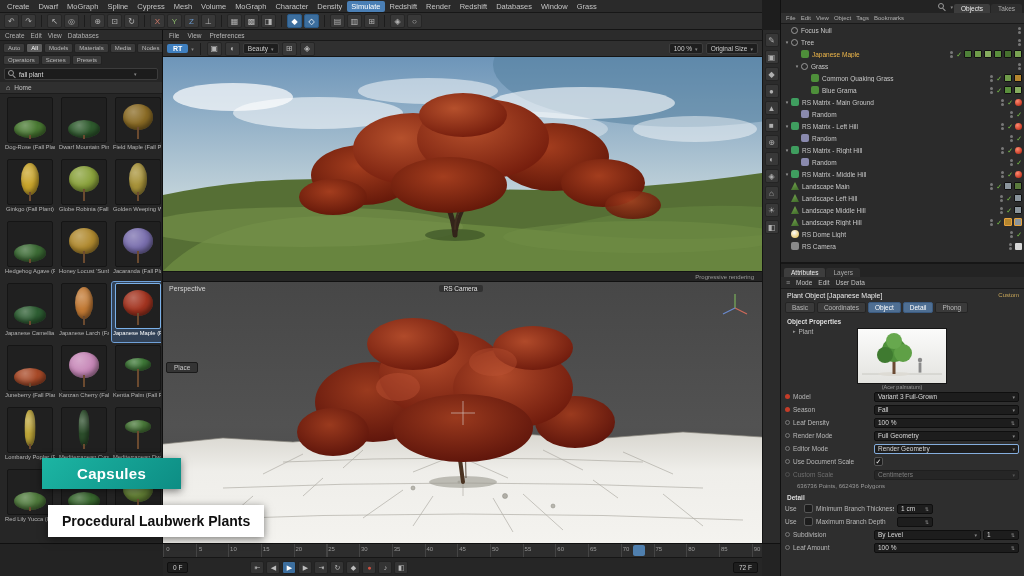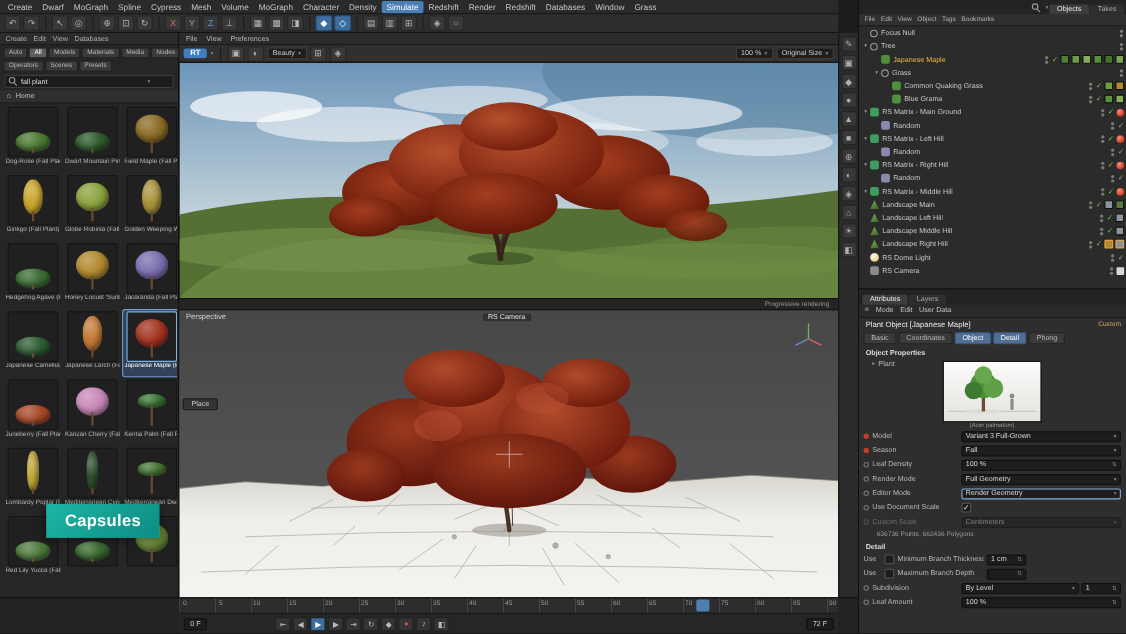--- a/index.html
+++ b/index.html
@@ -117,21 +117,21 @@
 #bottomstrip{position:absolute;left:0;top:543px;width:780px;height:33px;background:#232323;border-top:1px solid #101010;}
 #ruler{position:absolute;left:163px;top:0;width:599px;height:14px;background:#2d2d2d;border-bottom:1px solid #161616;background-image:repeating-linear-gradient(90deg,#444 0,#444 1px,transparent 1px,transparent 32.7px);}
 .rnum{position:absolute;top:2px;font-size:6px;color:#9a9a9a;transform:translateX(-50%);}
 .playhead{position:absolute;top:1px;width:12px;height:11px;background:#4f7fae;border-radius:2px;}
 #transport{position:absolute;left:163px;top:14px;width:599px;height:19px;display:flex;align-items:center;gap:2px;padding:0 4px;background:#262626;}
 .tfld{background:#1d1d1d;border:1px solid #0f0f0f;border-radius:2px;font-size:6.5px;color:#d0d0d0;padding:1px 5px;flex:none;}
 .tpi{width:14px;height:13px;background:#343434;border:1px solid #222;border-radius:2px;color:#bbb;font-size:7px;display:flex;align-items:center;justify-content:center;flex:none;}
 .tpi.hl{background:#3c6e9e;color:#fff;}
 .tpi.rec{color:#d05040;}
 
-#cap-badge{position:absolute;left:42px;top:458px;background:linear-gradient(135deg,#1cb5a3,#0d8d84);color:#fff;font-size:15px;font-weight:bold;padding:7px 17px;z-index:60;letter-spacing:.3px;box-shadow:0 2px 8px rgba(0,0,0,.5);text-align:center;}
+#cap-badge{position:absolute;left:42px;top:458px;background:linear-gradient(135deg,#1cb5a3,#0d8d84);color:#fff;font-size:15px;font-weight:bold;padding:7px 35px;z-index:60;letter-spacing:.3px;box-shadow:0 2px 8px rgba(0,0,0,.5);text-align:center;}
 #title-badge{position:absolute;left:48px;top:505px;background:#fff;color:#101010;font-size:14px;font-weight:bold;padding:8px 14px;z-index:60;box-shadow:0 2px 8px rgba(0,0,0,.5);white-space:nowrap;}
 </style>
 </head>
 <body>
 
 <div id="app">
 
   <div id="menubar">
       <span class="mi">Create</span>
       <span class="mi">Dwarf</span>
@@ -982,13 +982,14 @@
           <span class="tpi">◆</span>
           <span class="tpi rec">●</span>
           <span class="tpi">♪</span>
           <span class="tpi">◧</span>
         </span>
       <span class="tfld" style="margin-left:auto">72 F</span>
     </div>
   </div>
 
   <div id="cap-badge">Capsules</div>
+  <div id="title-badge">Procedural Laubwerk Plants</div>
 </div>
 
 </body></html>

